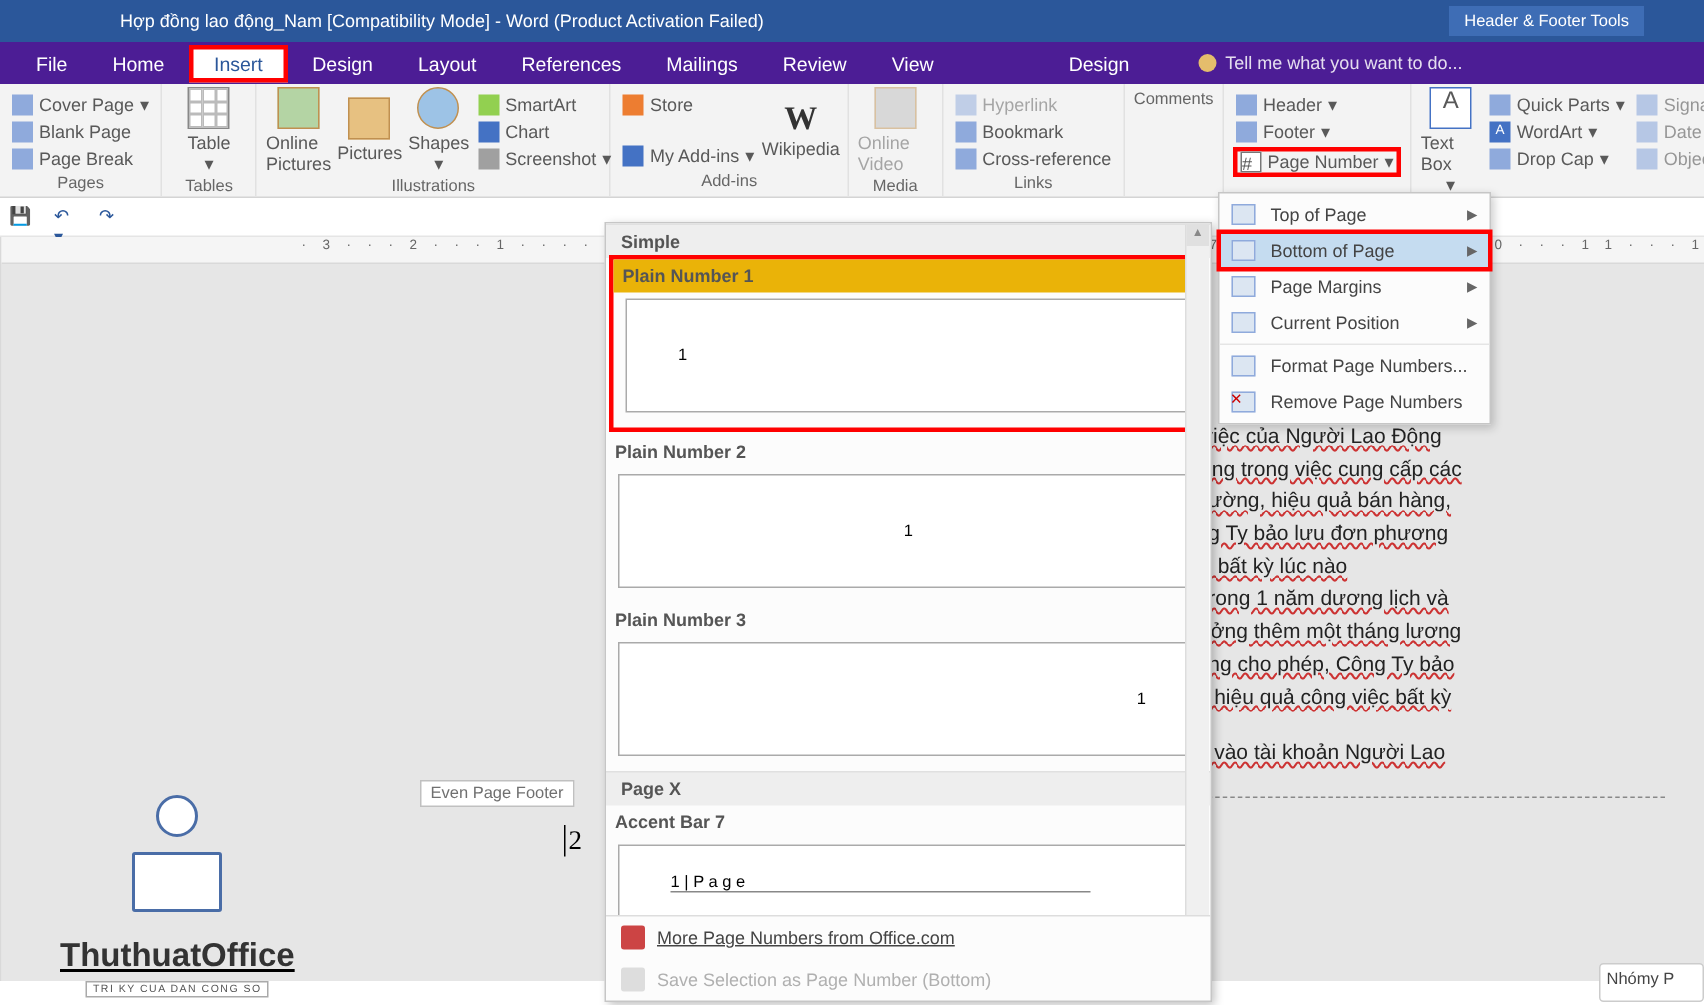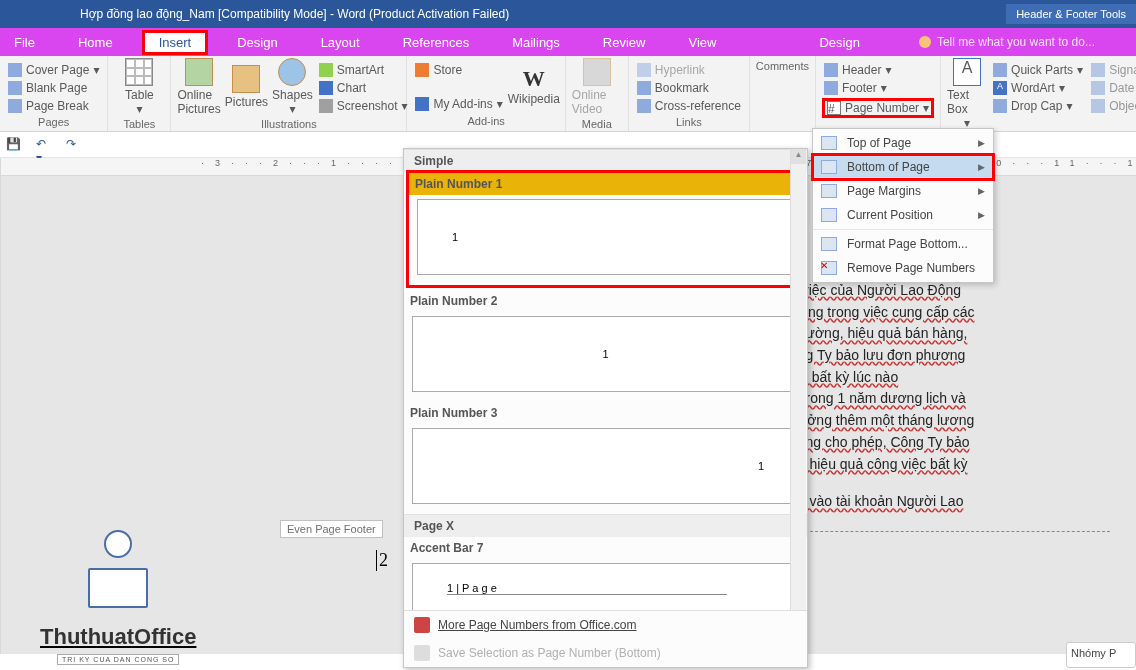--- a/index.html
+++ b/index.html
@@ -1,22 +1,22 @@
 <!DOCTYPE html>
 <html><head>
 <meta charset="utf-8">
 <style>
 * { margin: 0; padding: 0; box-sizing: border-box; font-family: "Segoe UI", Tahoma, sans-serif; }
 body { width: 1136px; height: 670px; background: #fff; overflow: hidden; position: relative; font-size: 12px; }
 
 .titlebar { height: 28px; background: #2b579a; color: #fff; display: flex; align-items: center; }
 .titlebar .title { padding-left: 80px; font-size: 12px; }
-.titlebar .tools { margin-left: auto; background: #3e6db5; padding: 4px 10px; font-size: 11px; }
-
-.menubar { height: 28px; background: #d946ef; color: #fff; display: flex; align-items: center; gap: 15px; }
+.titlebar .tools { margin-left: auto; margin-right: 40px; background: #3e6db5; padding: 4px 10px; font-size: 11px; }
+
+.menubar { height: 28px; background: #4c1d95; color: #fff; display: flex; align-items: center; padding-left: 10px; gap: 2px; }
 .menubar .tab { padding: 4px 14px; cursor: pointer; font-size: 13px; }
 .menubar .tab.insert { border: 3px solid #ff0000; background: #fff; color: #2b579a; padding: 2px 14px; }
 .menubar .tab.design2 { margin-left: 60px; }
 .menubar .tell { margin-left: 30px; display: flex; align-items: center; gap: 6px; opacity: 0.85; }
 .bulb { width: 12px; height: 12px; background: #ffd966; border-radius: 50%; display: inline-block; }
 
 .ribbon { height: 76px; background: #f3f3f3; border-bottom: 1px solid #d4d4d4; display: flex; overflow: hidden; }
 .group { border-right: 1px solid #e1e1e1; padding: 2px 6px; display: flex; flex-direction: column; height: 100%; }
 .group-body { flex: 1; display: flex; gap: 4px; }
 .group-label { text-align: center; font-size: 11px; color: #666; padding: 2px 0; }
@@ -304,21 +304,21 @@
       <span class="arrow">▶</span>
   </div>
   <div class="submenu-row">
     <span class="ic-m"></span>
     <span>Current Position</span>
       <span class="arrow">▶</span>
   </div>
   <div class="submenu-sep"></div>
   <div class="submenu-row">
     <span class="ic-m"></span>
-    <span>Format Page Bottom...</span>
+    <span>Format Page Numbers...</span>
   </div>
   <div class="submenu-row">
     <span class="ic-m" style="position:relative;">
         <span style="position:absolute;color:#c00;font-size:10px;left:-2px;top:-2px;">✕</span>
       </span>
     <span>Remove Page Numbers</span>
   </div>
 </div>
 
 <div class="gallery">

